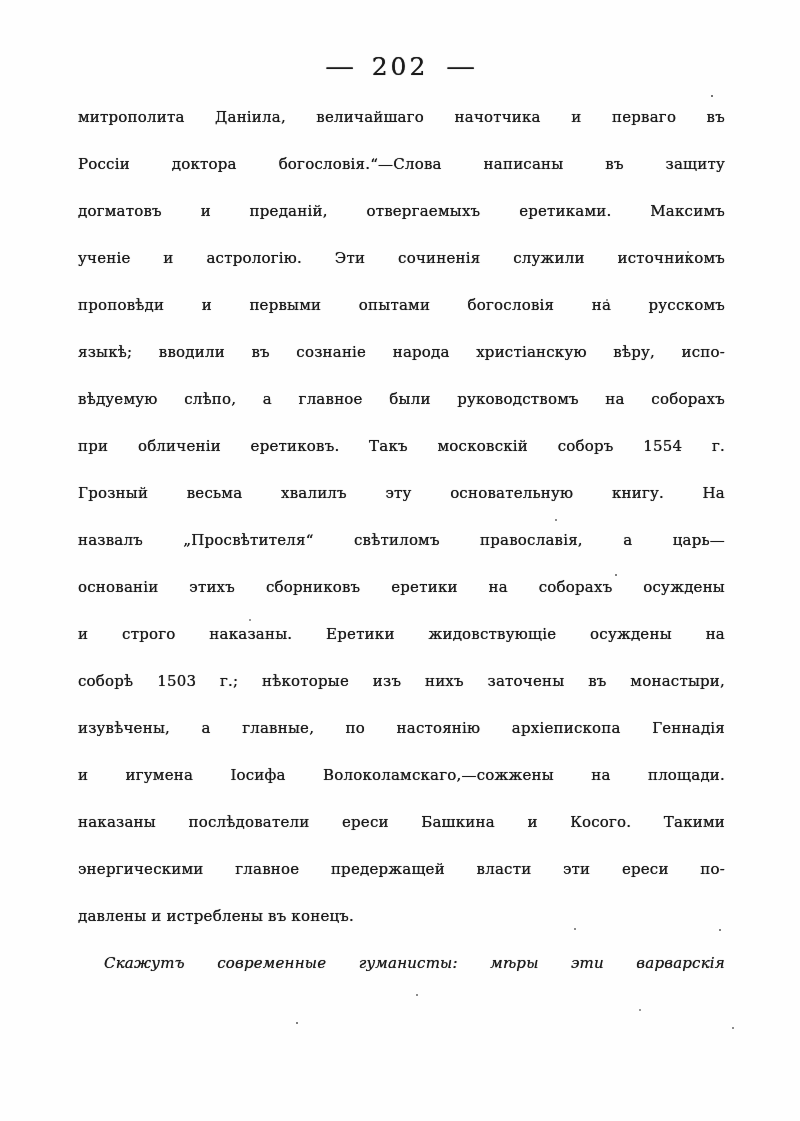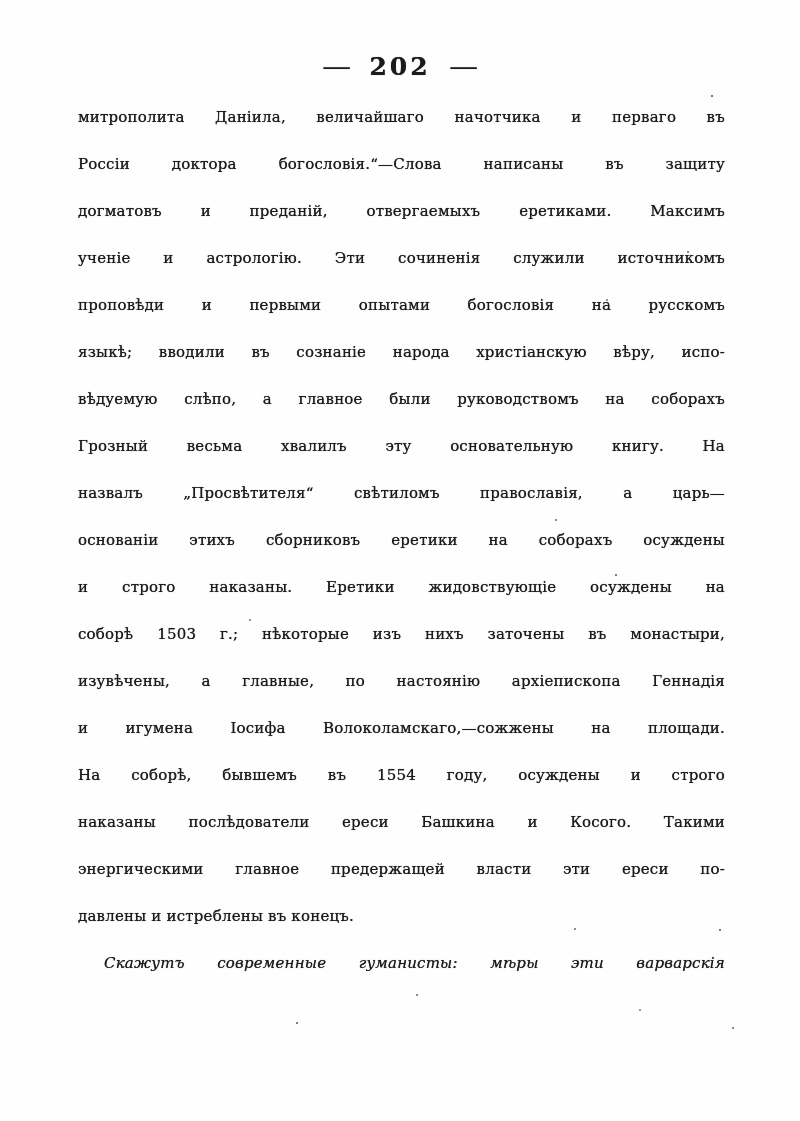--- a/index.html
+++ b/index.html
@@ -48,21 +48,20 @@
     color: #1b1b1b;
     font-size: 25px;
     text-shadow: 0 0 0.7px rgba(20,20,20,0.85);
   }
   .page-header .dash {
     letter-spacing: 0;
     transform: scaleX(1.15);
   }
   .page-header .num {
     letter-spacing: 3px;
-    font-weight: bold;
   }
 
   .page-body {
     position: absolute;
     left: 78px;
     top: 103px;
     width: 647px;
     color: #1b1b1b;
   }
 
@@ -97,25 +96,25 @@
 </div>
 
 <div class="page-body">
     <div class="text-line">митрополита Даніила, величайшаго начотчика и перваго въ</div>
     <div class="text-line">Россіи доктора богословія.“—Слова написаны въ защиту</div>
     <div class="text-line">догматовъ и преданій, отвергаемыхъ еретиками. Максимъ</div>
     <div class="text-line">ученіе и астрологію. Эти сочиненія служили источникомъ</div>
     <div class="text-line">проповѣди и первыми опытами богословія на русскомъ</div>
     <div class="text-line">языкѣ; вводили въ сознаніе народа христіанскую вѣру, испо-</div>
     <div class="text-line">вѣдуемую слѣпо, а главное были руководствомъ на соборахъ</div>
+    <div class="text-line">при обличеніи еретиковъ. Такъ московскій соборъ 1554 г.</div>
     <div class="text-line">Грозный весьма хвалилъ эту основательную книгу. На</div>
     <div class="text-line">назвалъ „Просвѣтителя“ свѣтиломъ православія, а царь—</div>
     <div class="text-line">основаніи этихъ сборниковъ еретики на соборахъ осуждены</div>
     <div class="text-line">и строго наказаны. Еретики жидовствующіе осуждены на</div>
     <div class="text-line">соборѣ 1503 г.; нѣкоторые изъ нихъ заточены въ монастыри,</div>
     <div class="text-line">изувѣчены, а главные, по настоянію архіепископа Геннадія</div>
     <div class="text-line">и игумена Іосифа Волоколамскаго,—сожжены на площади.</div>
-    <div class="text-line">На соборѣ, бывшемъ въ 1554 году, осуждены и строго</div>
     <div class="text-line">наказаны послѣдователи ереси Башкина и Косого. Такими</div>
     <div class="text-line">энергическими главное предержащей власти эти ереси по-</div>
     <div class="text-line left-align">давлены и истреблены въ конецъ.</div>
     <div class="text-line indent">Скажутъ современные гуманисты: мѣры эти варварскія</div>
   </div>
 
 </body></html>

